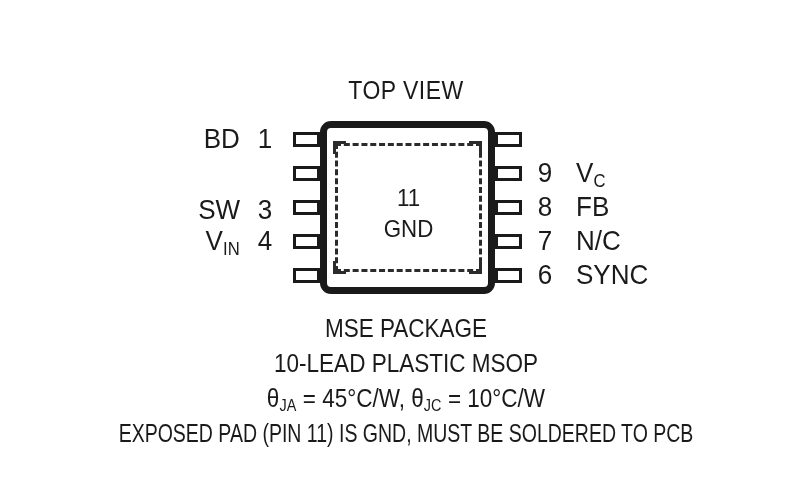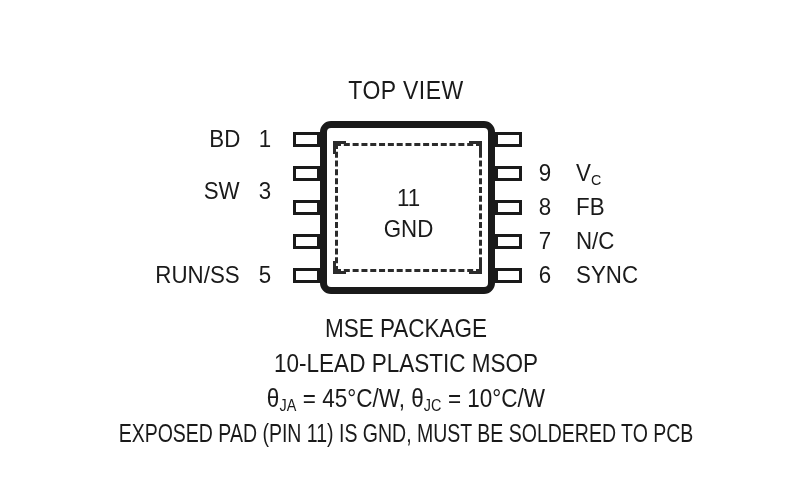--- a/index.html
+++ b/index.html
@@ -97,21 +97,21 @@
   }
   .lead.left  { left: 293px; }
   .lead.right { left: 495px; }
 
   
   .pin-row {
     position: absolute;
     height: 28px;
     display: flex;
     align-items: center;
-    font-size: 24px;
+    font-size: 28px;
     color: #1a1a1a;
     white-space: nowrap;
   }
   .pin-row.left {
     left: 30px;
     width: 250px;
     justify-content: flex-end;
   }
   .pin-row.right {
     left: 530px;
@@ -182,27 +182,27 @@
   <div class="pad-corner bl"></div>
   <div class="pad-corner br"></div>
 
   <div class="pad-text num">11</div>
   <div class="pad-text name">GND</div>
 
   <div class="pin-row left" style="top:125px">
     <span class="pin-label"><span>BD</span><sub></sub></span>
     <span class="pin-num">1</span>
   </div>
-  <div class="pin-row left" style="top:177px">
+  <div class="pin-row left" style="top:196px">
     <span class="pin-label"><span>SW</span><sub></sub></span>
     <span class="pin-num">3</span>
   </div>
-  <div class="pin-row left" style="top:261px">
-    <span class="pin-label"><span>RUN/SS</span><sub></sub></span>
-    <span class="pin-num">5</span>
+  <div class="pin-row left" style="top:227px">
+    <span class="pin-label"><span>V</span><sub>IN</sub></span>
+    <span class="pin-num">4</span>
   </div>
 
   <div class="pin-row right" style="top:159px">
     <span class="pin-num">9</span>
     <span class="pin-label"><span>V</span><sub>C</sub></span>
   </div>
   <div class="pin-row right" style="top:193px">
     <span class="pin-num">8</span>
     <span class="pin-label"><span>FB</span><sub></sub></span>
   </div>

